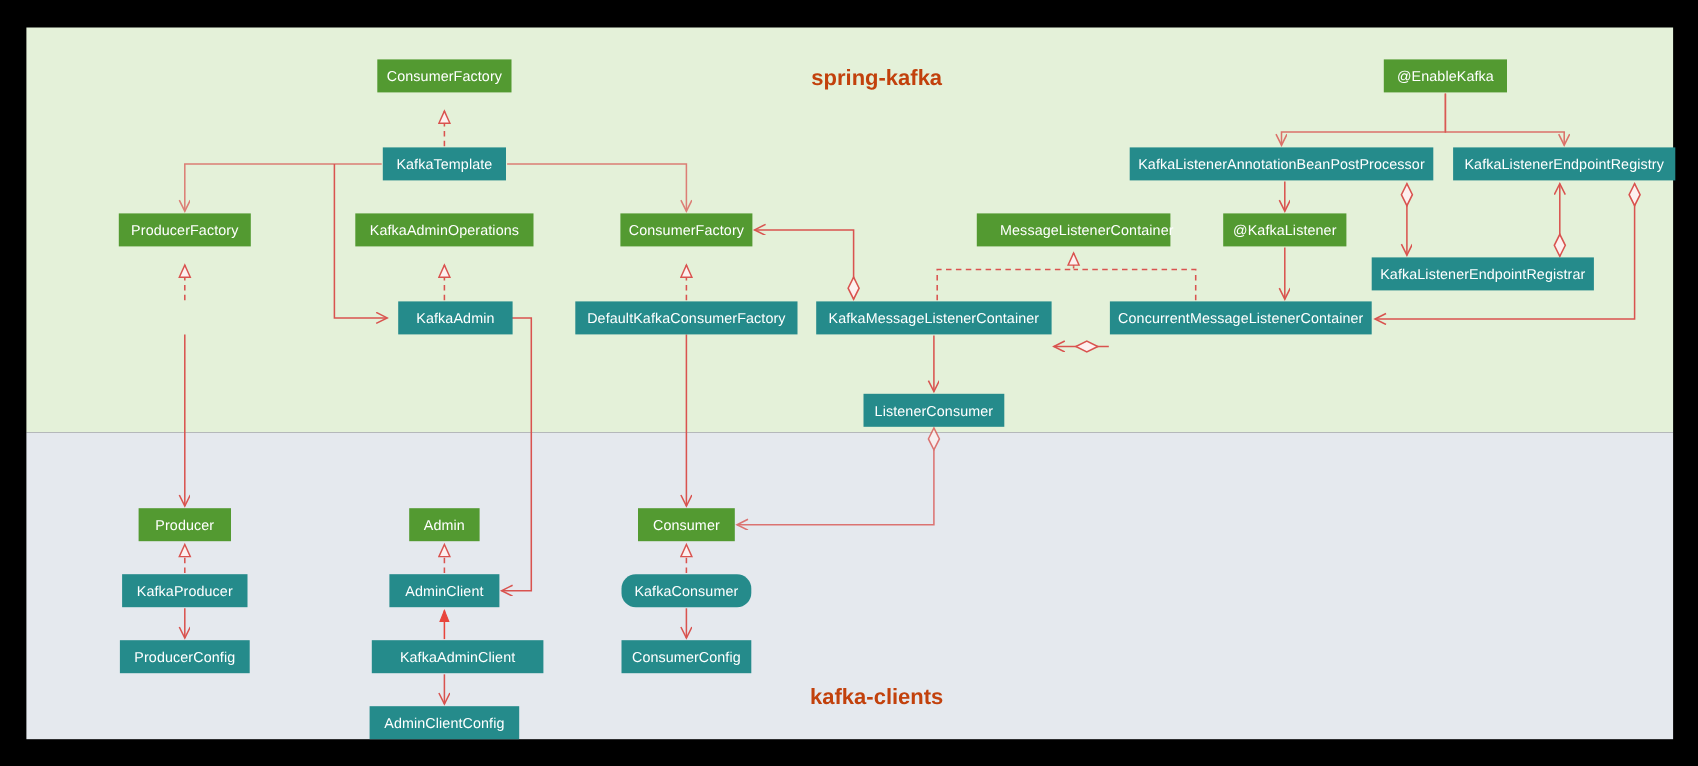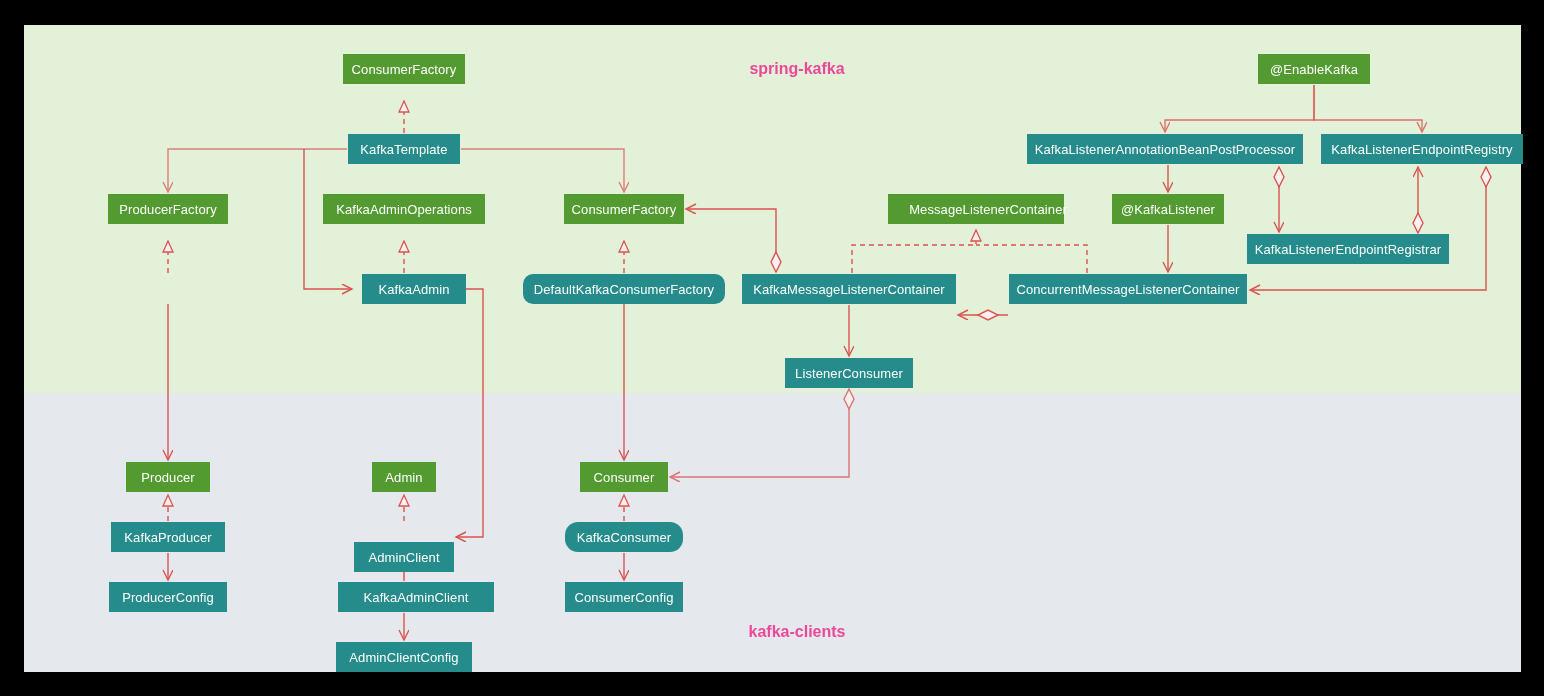--- a/index.html
+++ b/index.html
@@ -8,21 +8,21 @@
   #canvas{position:absolute;left:24px;top:25px;width:1497px;height:647px;}
   .band{position:absolute;left:0;width:100%;}
   .band-top{top:0;height:368px;background:#e4f1d9;}
   .band-bottom{top:368px;height:279px;background:#e5e9ee;}
   #svglayer{position:absolute;left:0;top:0;width:1497px;height:647px;overflow:visible;}
   .node{position:absolute;box-sizing:border-box;display:flex;align-items:center;
         justify-content:center;height:30px;color:#ffffff;font-size:13px;
         line-height:1;white-space:nowrap;letter-spacing:.1px;}
   .n-green{background:#539a31;}
   .n-teal{background:#258b8b;}
-  .band-title{position:absolute;color:#ec4899;font-size:16px;font-weight:bold;
+  .band-title{position:absolute;color:#c2410c;font-size:20px;font-weight:bold;
               white-space:nowrap;}
 </style>
 </head>
 <body>
 
 <div id="stage">
   <div id="canvas">
 
     <div class="band band-top"></div>
     <div class="band band-bottom"></div>
@@ -171,30 +171,30 @@
     <div class="node n-green" style="left:84px;top:169px;width:120px;">ProducerFactory</div>
     <div class="node n-green" style="left:299px;top:169px;width:162px;">KafkaAdminOperations</div>
     <div class="node n-green" style="left:540px;top:169px;width:120px;">ConsumerFactory</div>
     <div class="node n-green" style="left:864px;top:169px;width:176px;padding-left:24px;">MessageListenerContainer</div>
     <div class="node n-green" style="left:1088px;top:169px;width:112px;">@KafkaListener</div>
     <div class="node n-green" style="left:1234px;top:29px;width:112px;">@EnableKafka</div>
     <div class="node n-teal" style="left:1003px;top:109px;width:276px;">KafkaListenerAnnotationBeanPostProcessor</div>
     <div class="node n-teal" style="left:1297px;top:109px;width:202px;">KafkaListenerEndpointRegistry</div>
     <div class="node n-teal" style="left:1223px;top:209px;width:202px;">KafkaListenerEndpointRegistrar</div>
     <div class="node n-teal" style="left:338px;top:249px;width:104px;">KafkaAdmin</div>
-    <div class="node n-teal" style="left:499px;top:249px;width:202px;border-radius:10px;">DefaultKafkaConsumerFactory</div>
+    <div class="node n-teal" style="left:499px;top:249px;width:202px;">DefaultKafkaConsumerFactory</div>
     <div class="node n-teal" style="left:718px;top:249px;width:214px;">KafkaMessageListenerContainer</div>
     <div class="node n-teal" style="left:985px;top:249px;width:238px;">ConcurrentMessageListenerContainer</div>
     <div class="node n-teal" style="left:761px;top:333px;width:128px;">ListenerConsumer</div>
 
     <div class="node n-green" style="left:102px;top:437px;width:84px;">Producer</div>
     <div class="node n-green" style="left:348px;top:437px;width:64px;">Admin</div>
     <div class="node n-green" style="left:556px;top:437px;width:88px;">Consumer</div>
     <div class="node n-teal" style="left:87px;top:497px;width:114px;">KafkaProducer</div>
-    <div class="node n-teal" style="left:330px;top:517px;width:100px;">AdminClient</div>
+    <div class="node n-teal" style="left:330px;top:497px;width:100px;">AdminClient</div>
     <div class="node n-teal" style="left:541px;top:497px;width:118px;border-radius:13px;">KafkaConsumer</div>
     <div class="node n-teal" style="left:85px;top:557px;width:118px;">ProducerConfig</div>
     <div class="node n-teal" style="left:314px;top:557px;width:156px;">KafkaAdminClient</div>
     <div class="node n-teal" style="left:541px;top:557px;width:118px;">ConsumerConfig</div>
     <div class="node n-teal" style="left:312px;top:617px;width:136px;">AdminClientConfig</div>
 
   </div>
 </div>
 
 </body></html>

